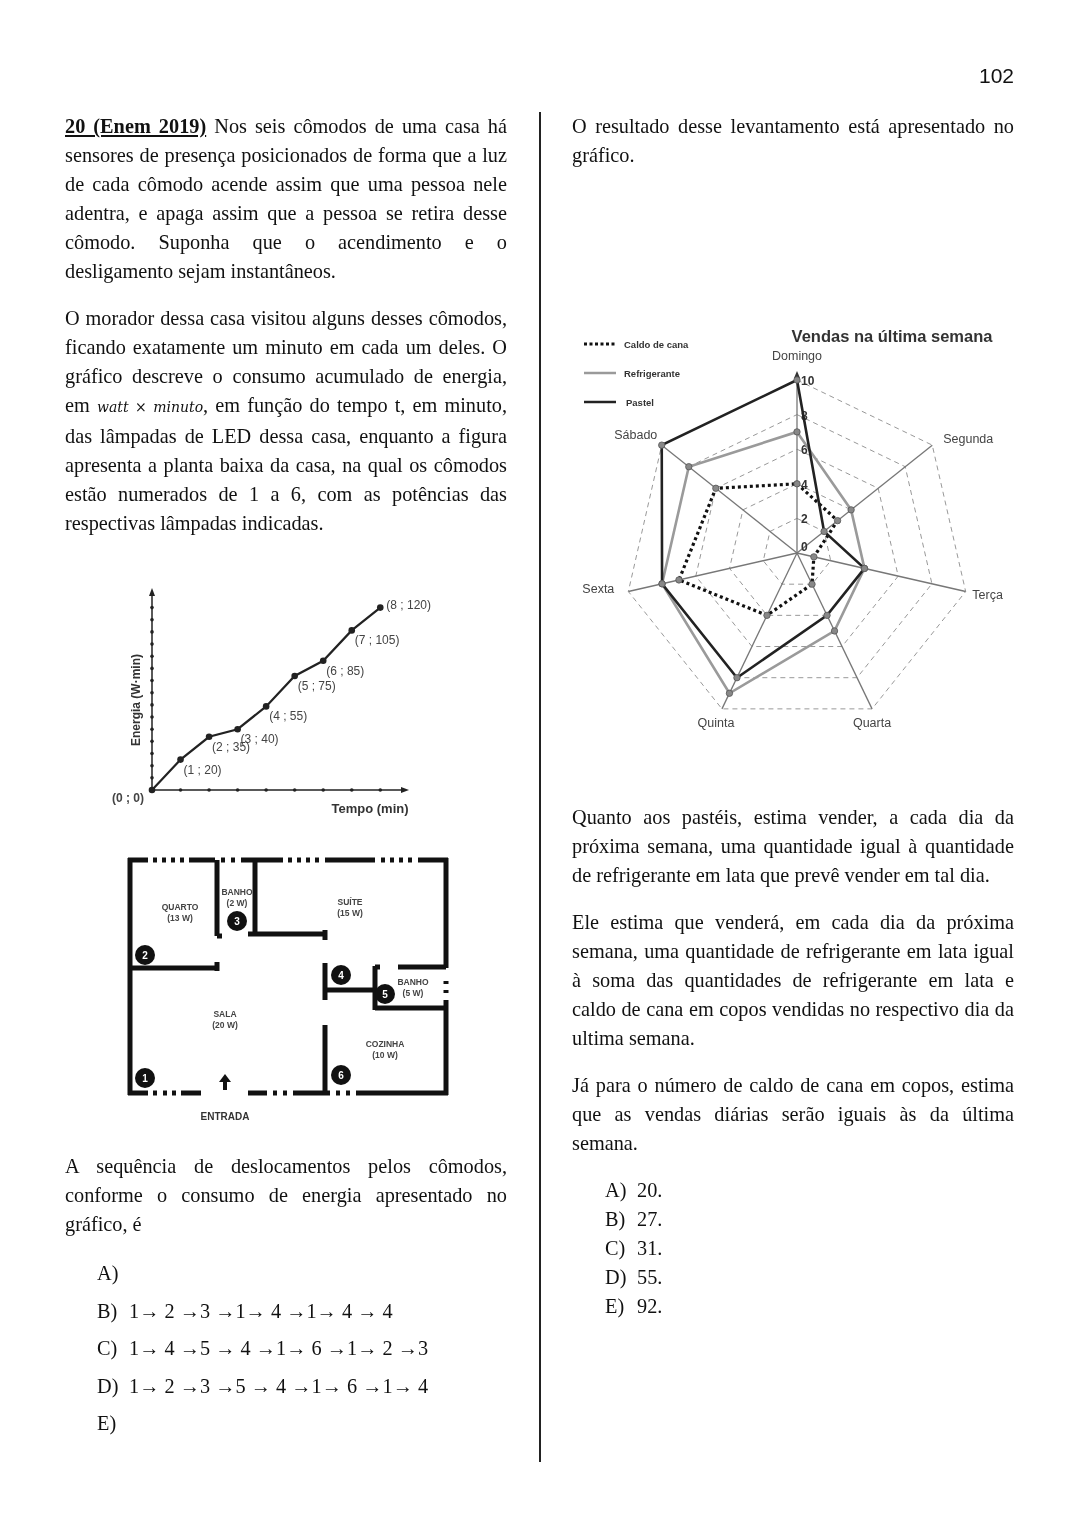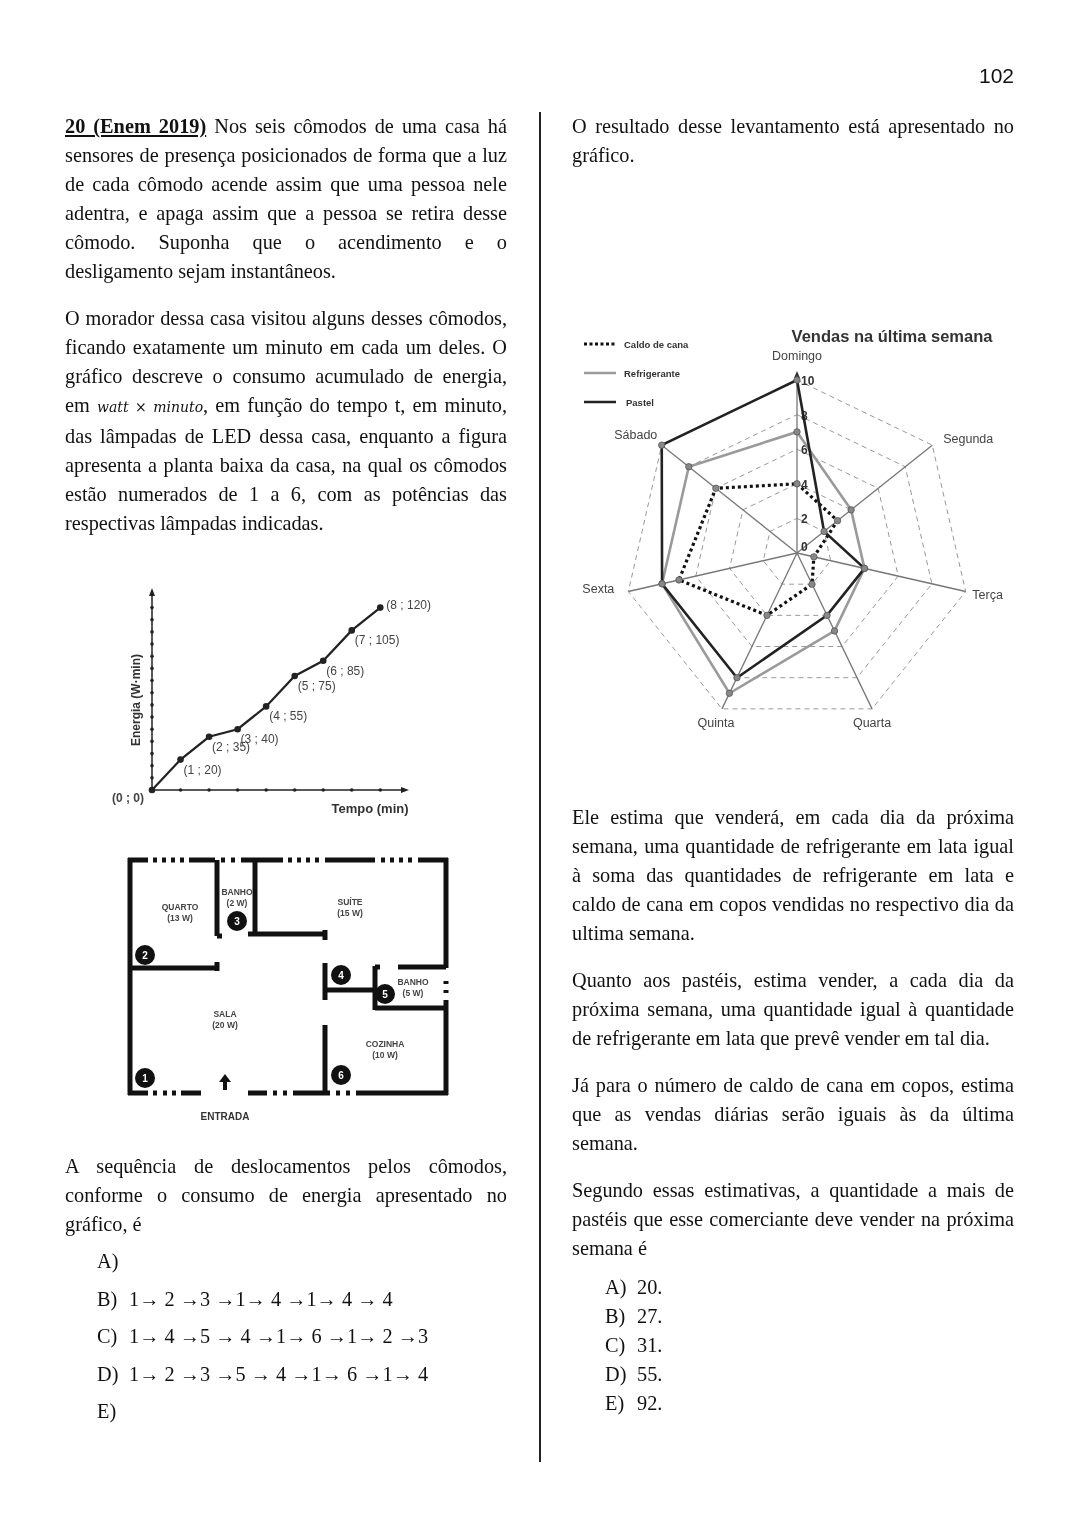--- a/index.html
+++ b/index.html
@@ -173,21 +173,21 @@
     <circle cx="226" cy="125" r="10" fill="#111"></circle>
     <text x="226" y="129">4</text>
     <circle cx="270" cy="144" r="10" fill="#111"></circle>
     <text x="270" y="148">5</text>
     <circle cx="226" cy="225" r="10" fill="#111"></circle>
     <text x="226" y="229">6</text>
   </g>
 </svg>
 
 <div class="col col-left" style="top:1152px;">
-  <p style="margin-bottom:4px;">A sequência de deslocamentos pelos cômodos, conforme o consumo de energia apresentado no gráfico, é</p>
+  <p style="margin-bottom:16px;">A sequência de deslocamentos pelos cômodos, conforme o consumo de energia apresentado no gráfico, é</p>
   <ul class="opts" id="q20-opts" style="padding-left:32px;line-height:37.5px;">
       <li>
         <span class="lbl">A)</span>
       </li>
       <li>
         <span class="lbl">B)</span>
         <span>1→ 2 →3 →1→ 4 →1→ 4 → 4</span>
       </li>
       <li>
         <span class="lbl">C)</span>
@@ -269,24 +269,23 @@
       <text x="396.25684646696914" y="123.1362642784391" text-anchor="middle" font-size="12.5" fill="#444">Segunda</text>
       <text x="415.6625288074555" y="279.4961215744424" text-anchor="middle" font-size="12.5" fill="#444">Terça</text>
       <text x="300.06188686733753" y="406.8676141471185" text-anchor="middle" font-size="12.5" fill="#444">Quarta</text>
       <text x="143.93811313266247" y="406.8676141471185" text-anchor="middle" font-size="12.5" fill="#444">Quinta</text>
       <text x="26.337471192544513" y="273.49612157444244" text-anchor="middle" font-size="12.5" fill="#444">Sexta</text>
       <text x="63.743153533030835" y="119.13626427843913" text-anchor="middle" font-size="12.5" fill="#444">Sábado</text>
     </g>
 </svg>
 
 <div class="col col-right" style="top:803px;">
+  <p>Quanto aos pastéis, estima vender, a cada dia da próxima semana, uma quantidade igual à quantidade de refrigerante em lata que prevê vender em tal dia.</p>
   <p>Ele estima que venderá, em cada dia da próxima semana, uma quantidade de refrigerante em lata igual à soma das quantidades de refrigerante em lata e caldo de cana em copos vendidas no respectivo dia da ultima semana.</p>
-  <p>Quanto aos pastéis, estima vender, a cada dia da próxima semana, uma quantidade igual à quantidade de refrigerante em lata que prevê vender em tal dia.</p>
   <p>Já para o número de caldo de cana em copos, estima que as vendas diárias serão iguais às da última semana.</p>
-  <p style="margin-bottom:10px;">Segundo essas estimativas, a quantidade a mais de pastéis que esse comerciante deve vender na próxima semana é</p>
   <ul class="opts" id="q21-opts" style="padding-left:33px;">
       <li>
         <span class="lbl">A)</span>
         <span>20.</span>
       </li>
       <li>
         <span class="lbl">B)</span>
         <span>27.</span>
       </li>
       <li>

